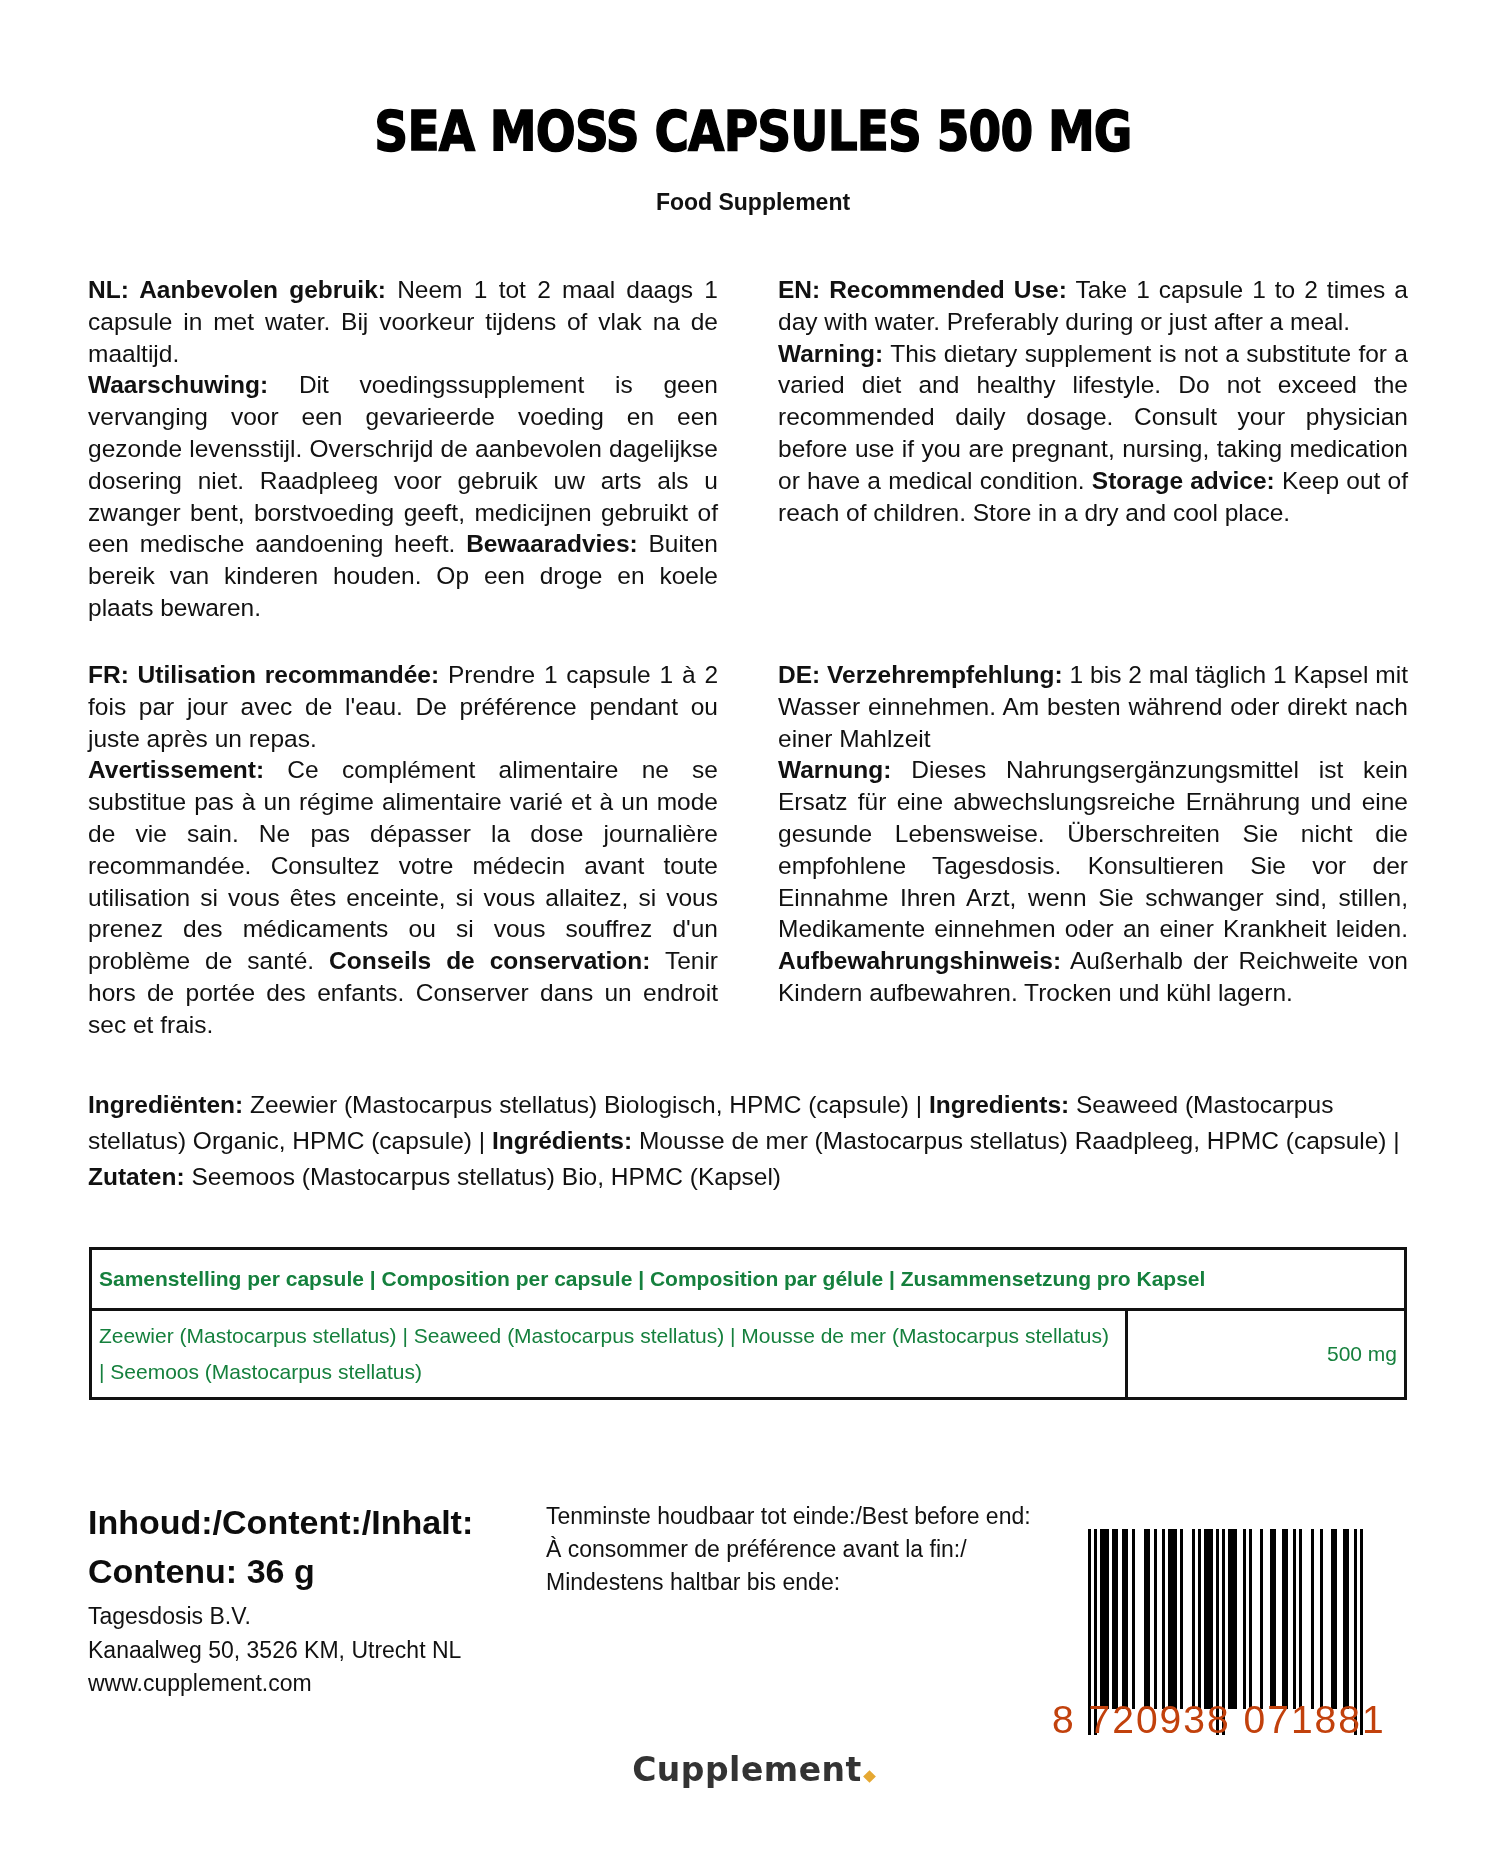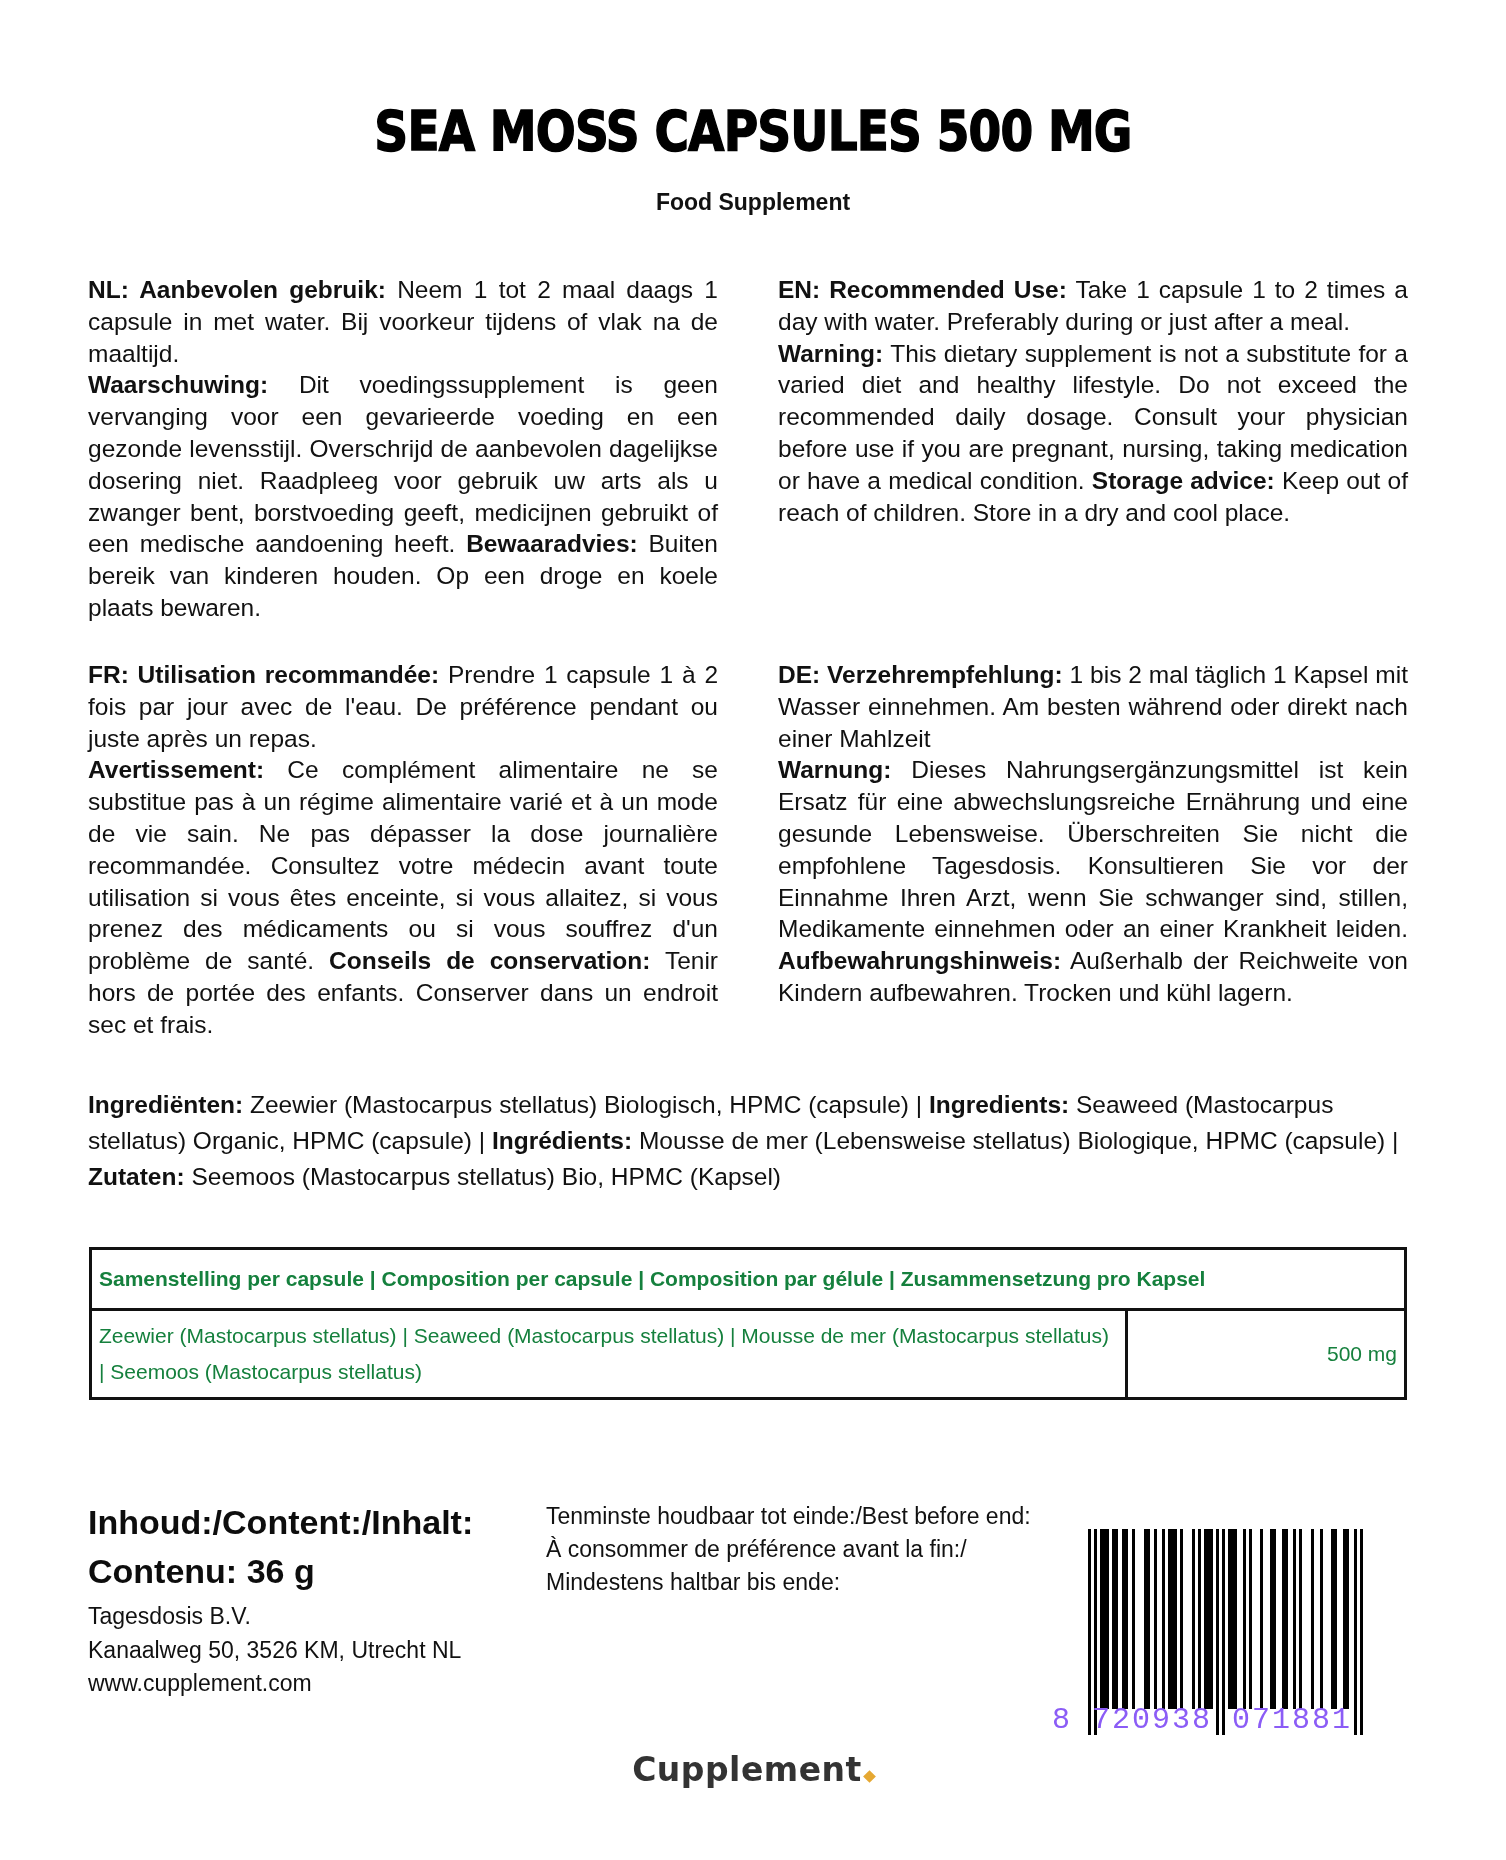--- a/index.html
+++ b/index.html
@@ -20,22 +20,22 @@
   table.comp { position: absolute; left: 89px; top: 1247px; width: 1318px; height: 153px;
                border-collapse: collapse; border: 3.5px solid #111; font-size: 21px; color: #15803d; }
   table.comp td { border: 3.5px solid #111; padding: 0 7px; vertical-align: middle; }
   table.comp tr.head td { height: 58px; font-weight: bold; }
   table.comp td.val { width: 262px; text-align: right; }
   table.comp td.desc { line-height: 36px; }
   .content-title { left: 88px; top: 1498px; font-size: 34px; font-weight: bold; line-height: 49px; color:#0d0d0d; }
   .company { left: 88px; top: 1600px; font-size: 23px; line-height: 33.5px; color: #111; }
   .bbe { left: 546px; top: 1500px; font-size: 23px; line-height: 33px; color: #111; }
   .barcode { left: 1088px; top: 1529px; width: 280px; height: 206px; }
-  .barcode-digits { left: 1052px; top: 1700px; font-family: Liberation Mono, monospace;
-                    font-size: 30px; line-height: 40px; letter-spacing: 2px; color: #8b5cf6; }
+  .barcode-digits { left: 1052px; top: 1700px; font-family: Liberation Sans, sans-serif;
+                    font-size: 39px; line-height: 40px; letter-spacing: 2px; color: #c2410c; }
   .logo { left: 0; width: 1506px; top: 1748px; text-align: center; font-family: "DejaVu Sans", sans-serif;
           font-weight: bold; font-size: 33px; line-height: 44px; color: #333333; letter-spacing: 0.5px; }
   .logo .dot { display: inline-block; width: 9px; height: 9px; background: #e6a832;
                transform: rotate(45deg); margin-left: 3px; vertical-align: baseline; }
 </style>
 </head>
 <body>
 
 <div class="abs title">SEA MOSS CAPSULES 500 MG</div>
 <div class="abs subtitle">Food Supplement</div>
@@ -49,21 +49,21 @@
 </div>
 
 <div class="abs col" style="left:88px; top:659px;">
   <p><b>FR: Utilisation recommandée:</b><span> Prendre 1 capsule 1 à 2 fois par jour avec de l'eau. De préférence pendant ou juste après un repas.</span><br><b>Avertissement:</b><span> Ce complément alimentaire ne se substitue pas à un régime alimentaire varié et à un mode de vie sain. Ne pas dépasser la dose journalière recommandée. Consultez votre médecin avant toute utilisation si vous êtes enceinte, si vous allaitez, si vous prenez des médicaments ou si vous souffrez d'un problème de santé. </span><b>Conseils de conservation:</b><span> Tenir hors de portée des enfants. Conserver dans un endroit sec et frais.</span></p>
 </div>
 
 <div class="abs col" style="left:778px; top:659px;">
   <p><b>DE: Verzehrempfehlung:</b><span> 1 bis 2 mal täglich 1 Kapsel mit Wasser einnehmen. Am besten während oder direkt nach einer Mahlzeit</span><br><b>Warnung:</b><span> Dieses Nahrungsergänzungsmittel ist kein Ersatz für eine abwechslungsreiche Ernährung und eine gesunde Lebensweise. Überschreiten Sie nicht die empfohlene Tagesdosis. Konsultieren Sie vor der Einnahme Ihren Arzt, wenn Sie schwanger sind, stillen, Medikamente einnehmen oder an einer Krankheit leiden. </span><b>Aufbewahrungshinweis:</b><span> Außerhalb der Reichweite von Kindern aufbewahren. Trocken und kühl lagern.</span></p>
 </div>
 
-<div class="abs ingredients"><b>Ingrediënten:</b><span> Zeewier (Mastocarpus stellatus) Biologisch, HPMC (capsule) | </span><b>Ingredients:</b><span> Seaweed (Mastocarpus stellatus) Organic, HPMC (capsule) | </span><b>Ingrédients:</b><span> Mousse de mer (Lebensweise stellatus) Biologique, HPMC (capsule) | </span><b>Zutaten:</b><span> Seemoos (Mastocarpus stellatus) Bio, HPMC (Kapsel)</span></div>
+<div class="abs ingredients"><b>Ingrediënten:</b><span> Zeewier (Mastocarpus stellatus) Biologisch, HPMC (capsule) | </span><b>Ingredients:</b><span> Seaweed (Mastocarpus stellatus) Organic, HPMC (capsule) | </span><b>Ingrédients:</b><span> Mousse de mer (Mastocarpus stellatus) Raadpleeg, HPMC (capsule) | </span><b>Zutaten:</b><span> Seemoos (Mastocarpus stellatus) Bio, HPMC (Kapsel)</span></div>
 
 <table class="comp">
   <tbody>
       <tr class="head">
     <td colspan="2">Samenstelling per capsule | Composition per capsule | Composition par gélule | Zusammensetzung pro Kapsel</td>
   </tr>
   <tr>
     <td class="desc">Zeewier (Mastocarpus stellatus) | Seaweed  (Mastocarpus stellatus) | Mousse de mer (Mastocarpus stellatus) | Seemoos (Mastocarpus stellatus)</td>
     <td class="val">500 mg</td>
   </tr>

